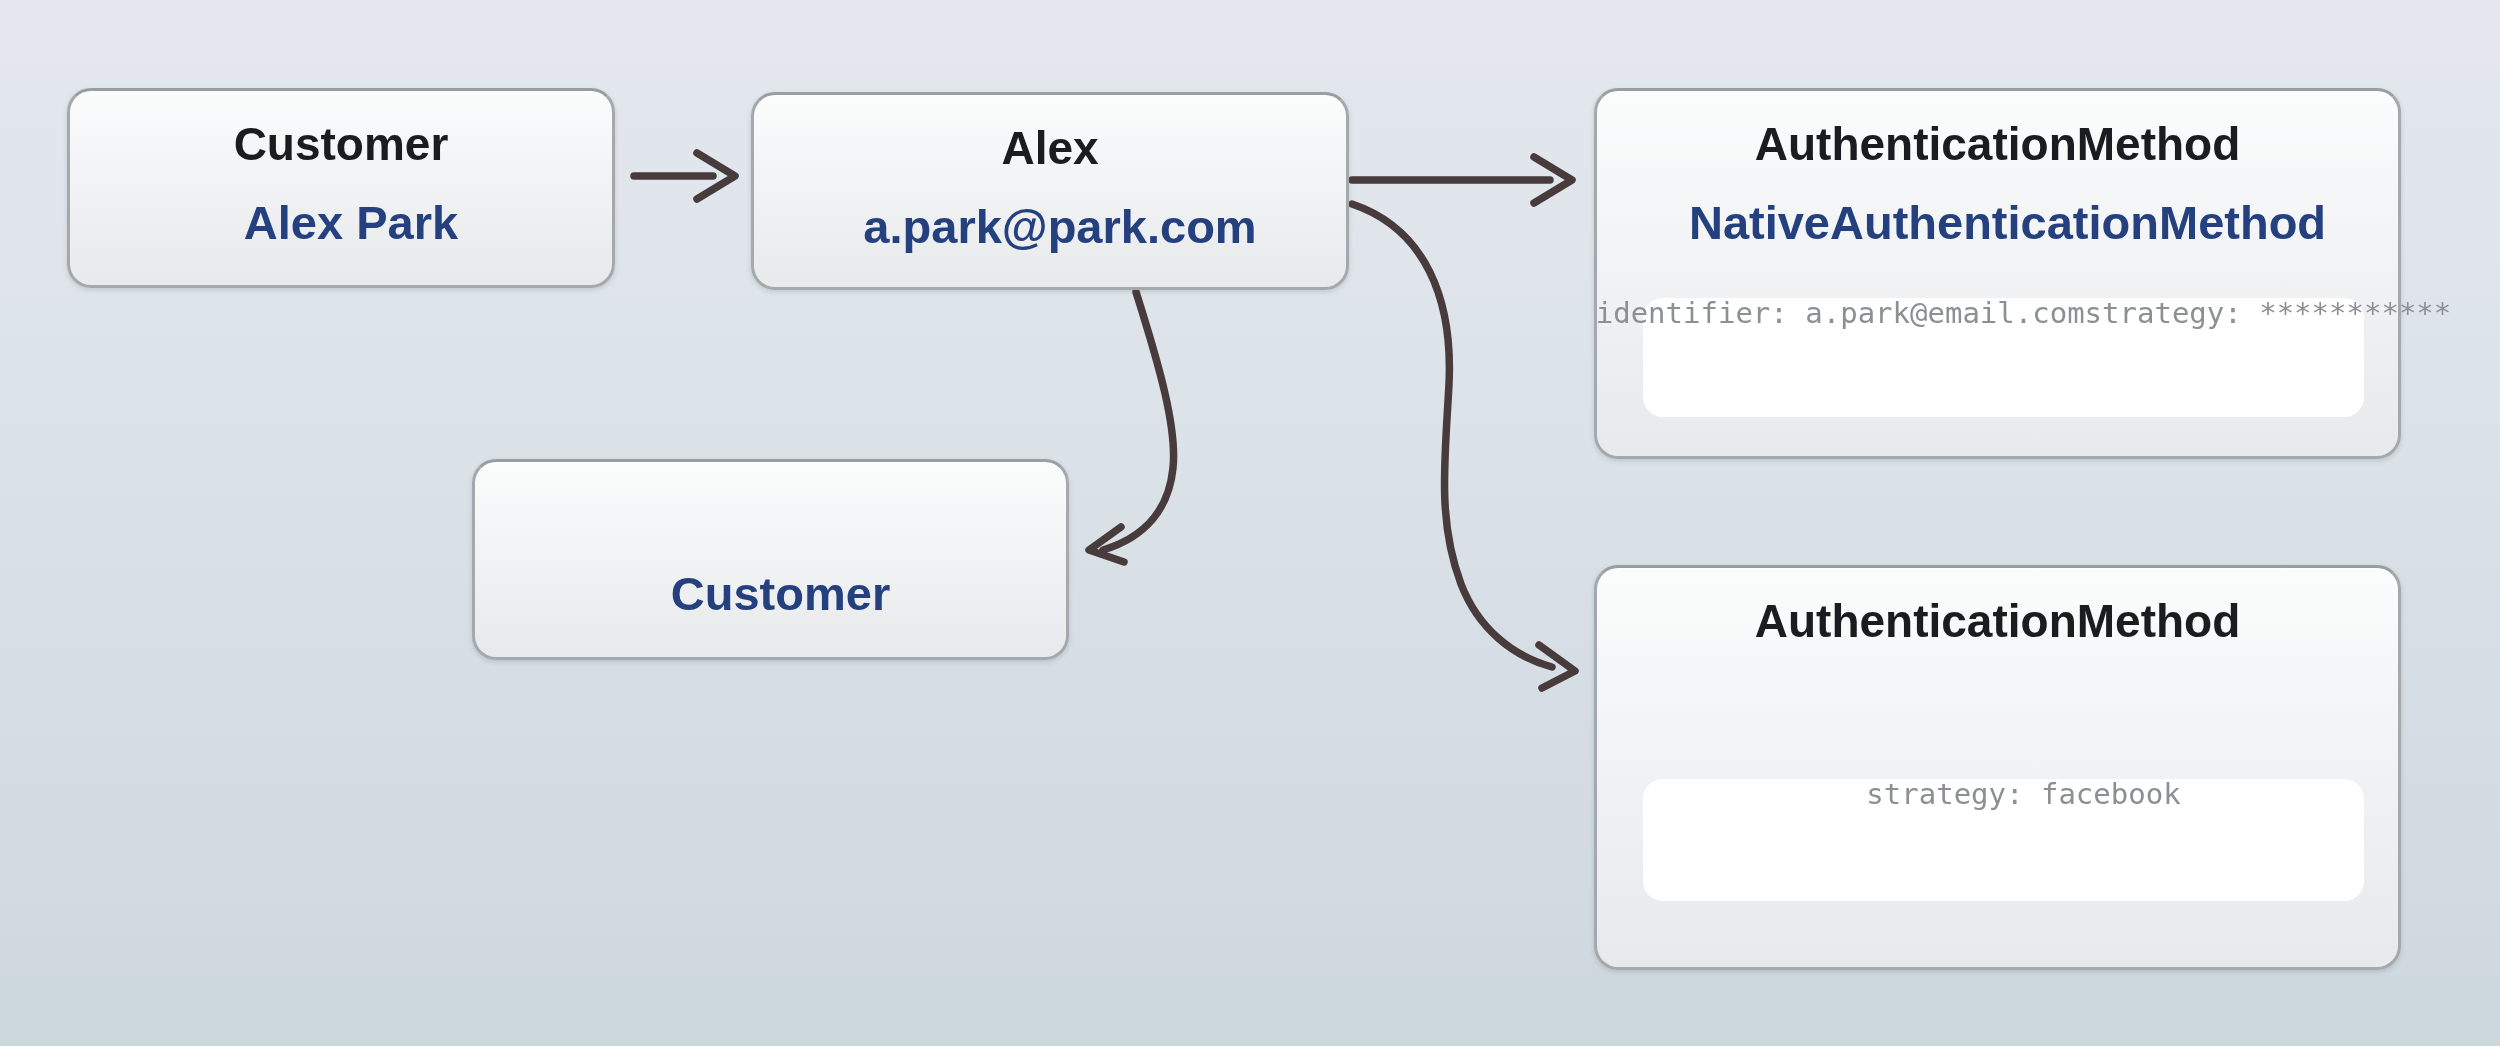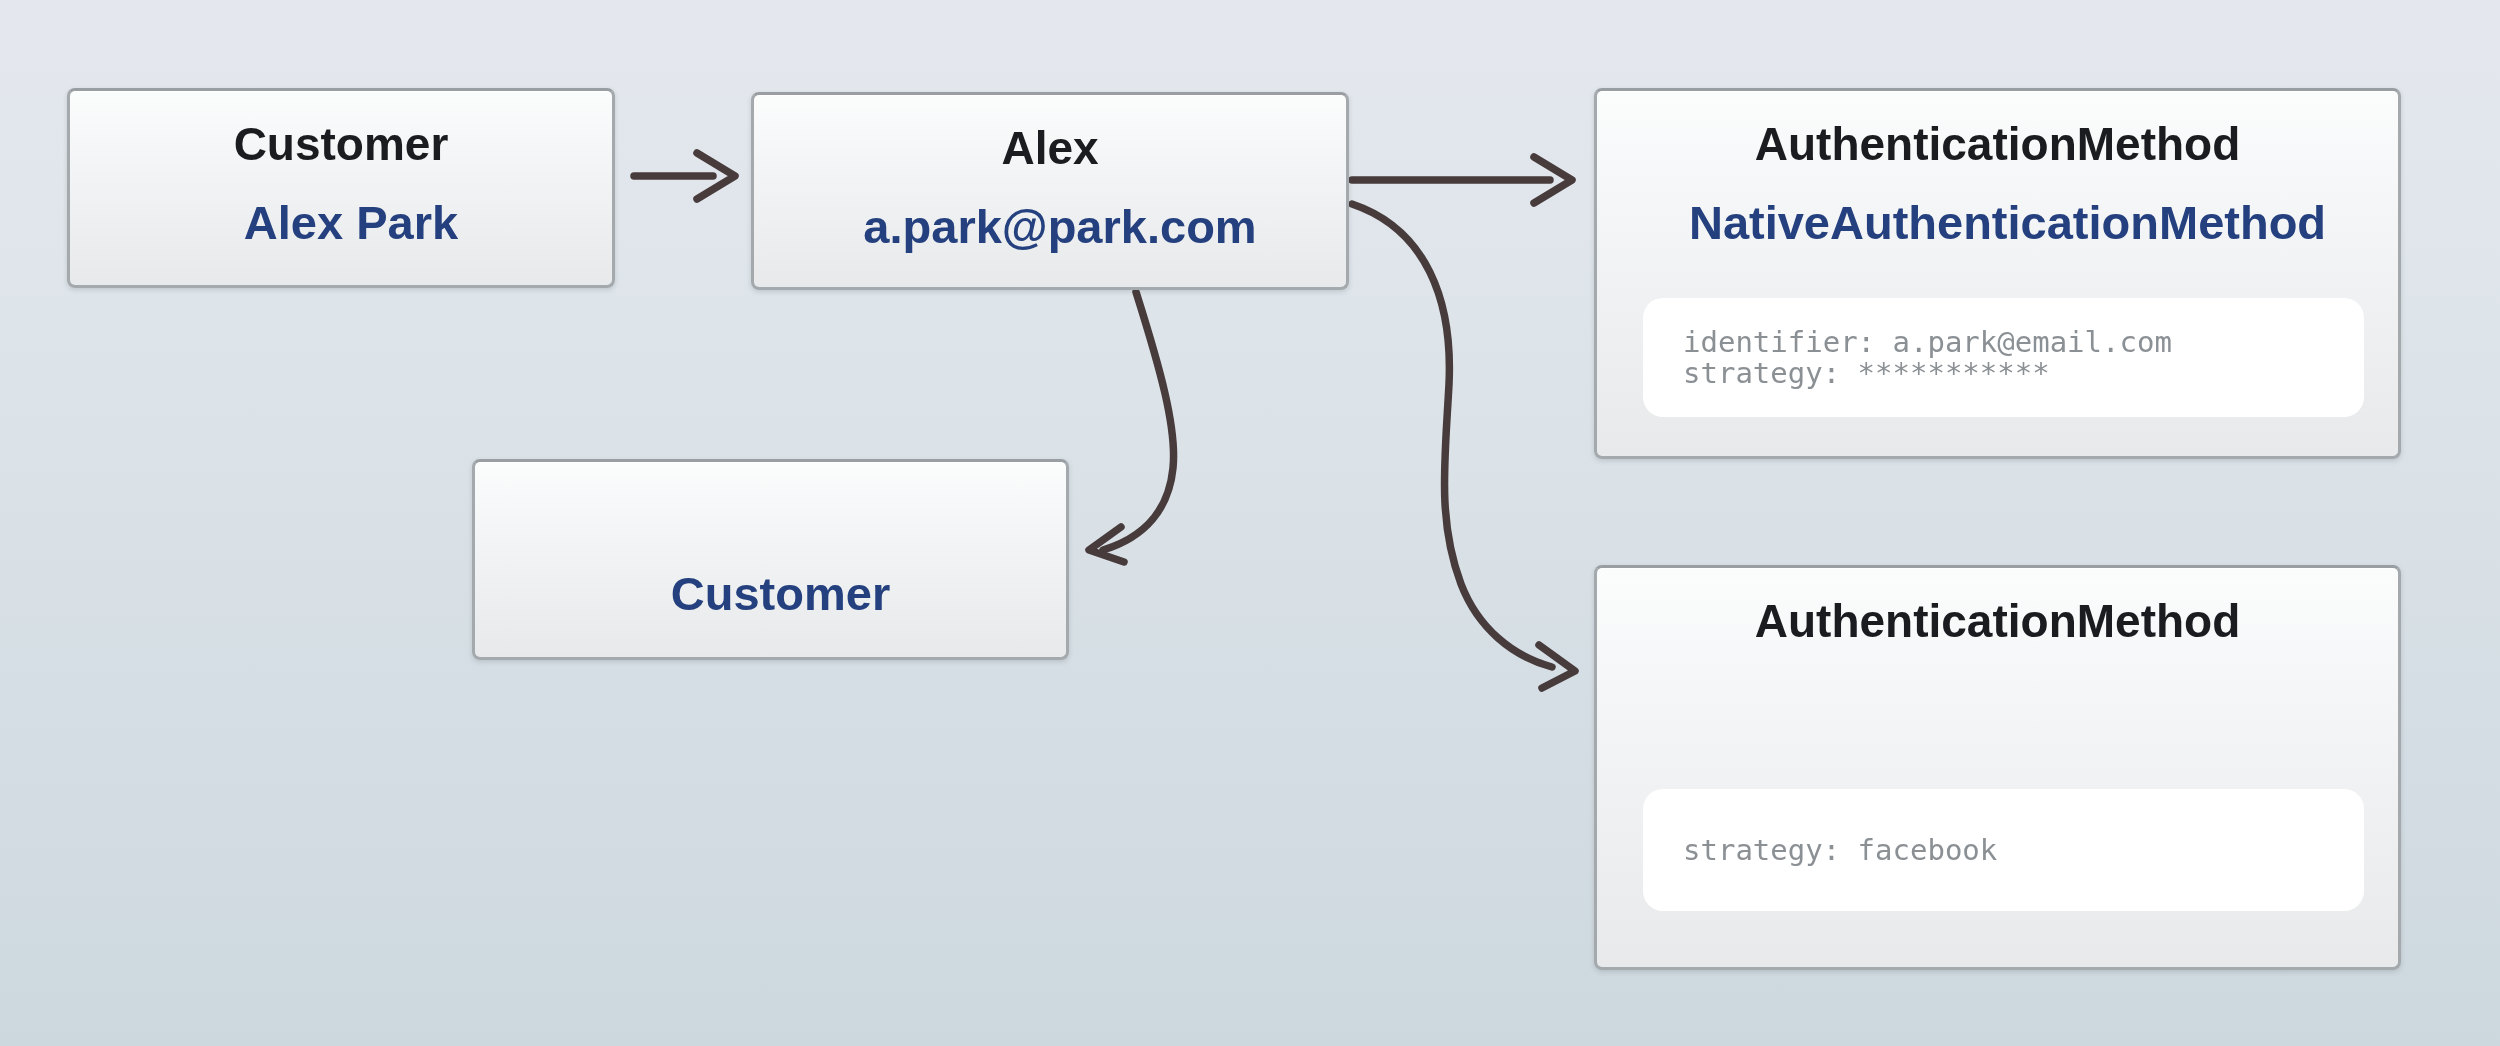--- a/index.html
+++ b/index.html
@@ -27,21 +27,21 @@
     stroke-width: 7.5;
     fill: none;
     stroke-linecap: round;
     stroke-linejoin: round;
   }
   .node {
     position: absolute;
     box-sizing: border-box;
     border: 3px solid #a4a9ad;
     border-top-color: #989ea2;
-    border-radius: 8px;
+    border-radius: 24px;
     background: linear-gradient(180deg, #fbfcfc 0%, #f3f4f5 40%, #e7e9ea 100%);
     box-shadow: 0 2px 5px rgba(60, 70, 80, 0.18), inset 0 1px 0 rgba(255,255,255,0.85);
   }
   .node-title {
     position: absolute;
     left: 0; right: 0;
     top: 28px;
     text-align: center;
     font-size: 46px;
     line-height: 50px;
@@ -61,41 +61,41 @@
     white-space: nowrap;
     padding-left: 20px;
   }
   .attrs {
     position: absolute;
     left: 46px;
     right: 34px;
     background: #ffffff;
     border-radius: 20px;
     display: flex;
-    flex-direction: column;
+    flex-direction: row;
     justify-content: center;
     gap: 0;
     padding-left: 40px;
     box-sizing: border-box;
   }
   .attr-line {
     font-family: "DejaVu Sans Mono", monospace;
     font-size: 29px;
     line-height: 31px;
     color: #8b9095;
     white-space: nowrap;
   }
   
   .node-customer        { left:   67px; top:  88px; width: 548px; height: 200px; }
   .node-user            { left:  751px; top:  92px; width: 598px; height: 198px; }
   .node-native-auth     { left: 1594px; top:  88px; width: 807px; height: 371px; }
   .node-role            { left:  472px; top: 459px; width: 597px; height: 201px; }
   .node-external-auth   { left: 1594px; top: 565px; width: 807px; height: 405px; }
   .node-native-auth .attrs   { top: 207px; height: 119px; }
-  .node-external-auth .attrs { top: 221px; height: 122px; }
+  .node-external-auth .attrs { top: 211px; height: 122px; }
 </style>
 </head>
 <body>
 
 <div class="canvas">
 
   <svg class="edge-layer" viewBox="0 0 2500 1046">
     <g>
       <path d="M 634 176 L 713 176"></path>
       <path d="M 697 153 L 735 176 L 697 199"></path>

